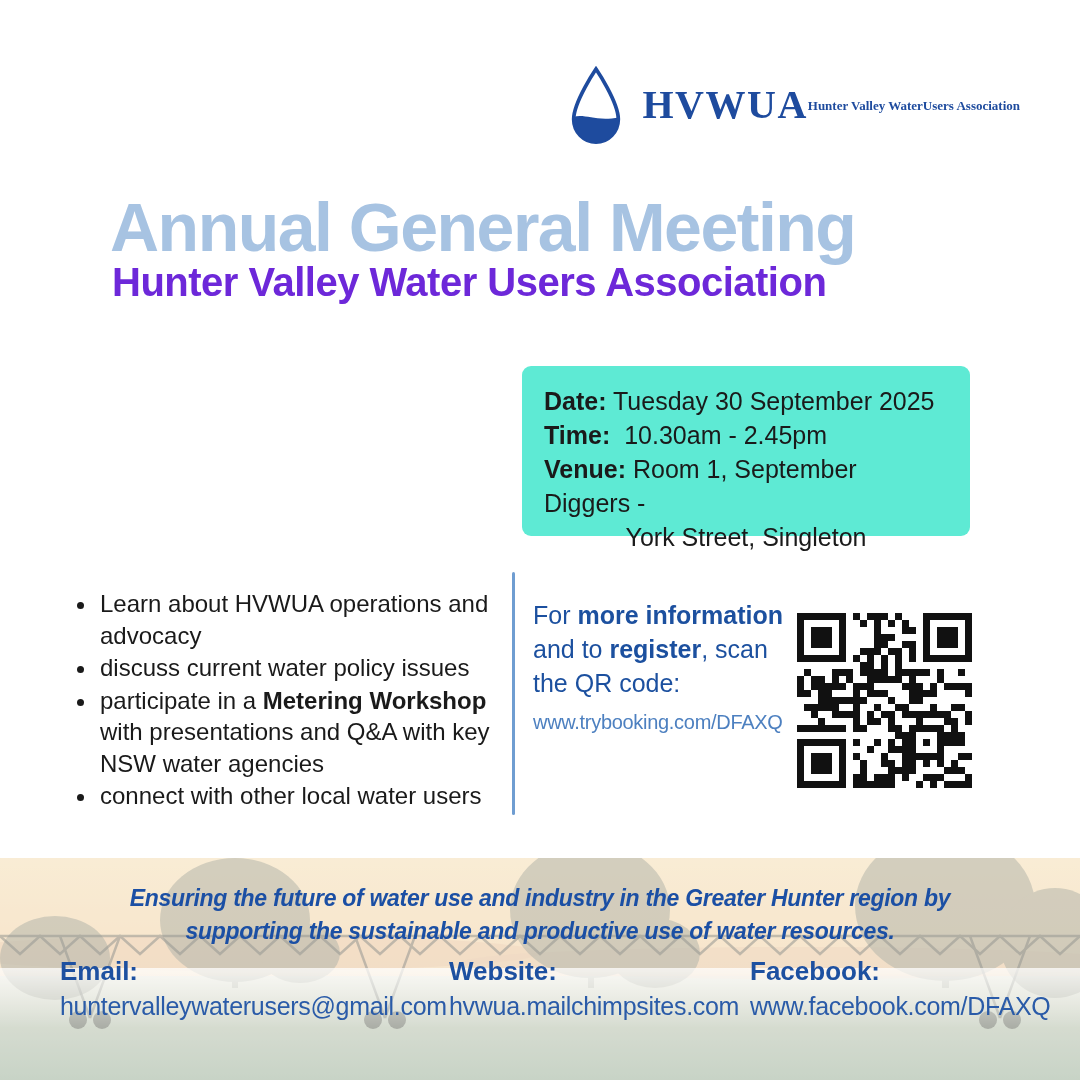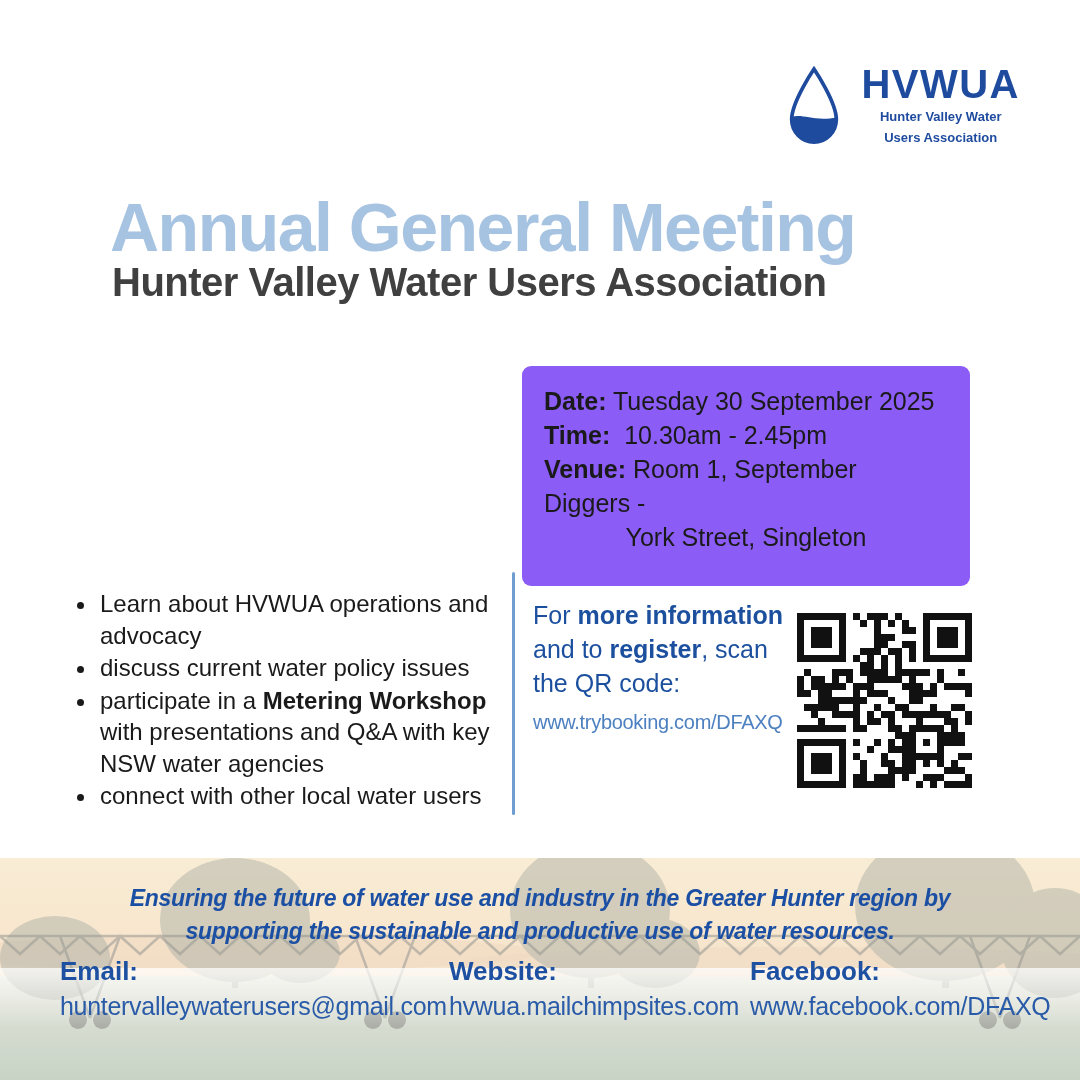--- a/index.html
+++ b/index.html
@@ -4,33 +4,33 @@
 <style>
   html,body{margin:0;padding:0;background:#e8e8e8;}
   .poster{
     position:relative;width:1080px;height:1080px;background:#ffffff;
     overflow:hidden;font-family:"Liberation Sans",sans-serif;color:#1a1a1a;
     margin:0 auto;
   }
   
   .logo{position:absolute;top:55px;right:60px;display:flex;align-items:center;gap:16px;}
   .logo-drop{width:62px;height:100px;}
-  .logo-text{display:flex;flex-direction:column;align-items:center;}
+  .logo-text{display:flex;flex-direction:row;align-items:center;font-family:Liberation Serif, serif;}
   .logo-acronym{font-size:40px;font-weight:600;letter-spacing:1.5px;color:#1e4b9e;line-height:44px;}
   .logo-name{font-size:13px;font-weight:700;color:#1e4b9e;line-height:21px;text-align:center;}
   
   .title{position:absolute;left:110px;top:188px;font-size:68px;font-weight:700;
          letter-spacing:-1.5px;color:#a7c3e2;white-space:nowrap;}
   .subtitle{position:absolute;left:112px;top:260px;font-size:40px;font-weight:700;
-         letter-spacing:-0.5px;color:#404040;white-space:nowrap;}
+         letter-spacing:-0.5px;color:#6d28d9;white-space:nowrap;}
   
   .invite{position:absolute;left:110px;top:388px;width:392px;font-size:27px;line-height:37px;}
   .invite b{font-weight:700;}
   
-  .panel{position:absolute;left:522px;top:366px;width:448px;height:220px;background:#8b5cf6;
+  .panel{position:absolute;left:522px;top:366px;width:448px;height:170px;background:#5eead4;
          border-radius:9px;box-sizing:border-box;padding:18px 22px;font-size:25px;line-height:34px;}
   .panel b{font-weight:700;}
   .panel .venue2{text-align:center;}
   .gap2{margin-left:7px;}
   
   .agenda{position:absolute;left:72px;top:588px;width:428px;margin:0;padding:0 0 0 26px;
           font-size:24px;line-height:31.5px;}
   .agenda li{margin:0 0 1px 0;padding-left:2px;}
   .agenda b{font-weight:700;}
   

